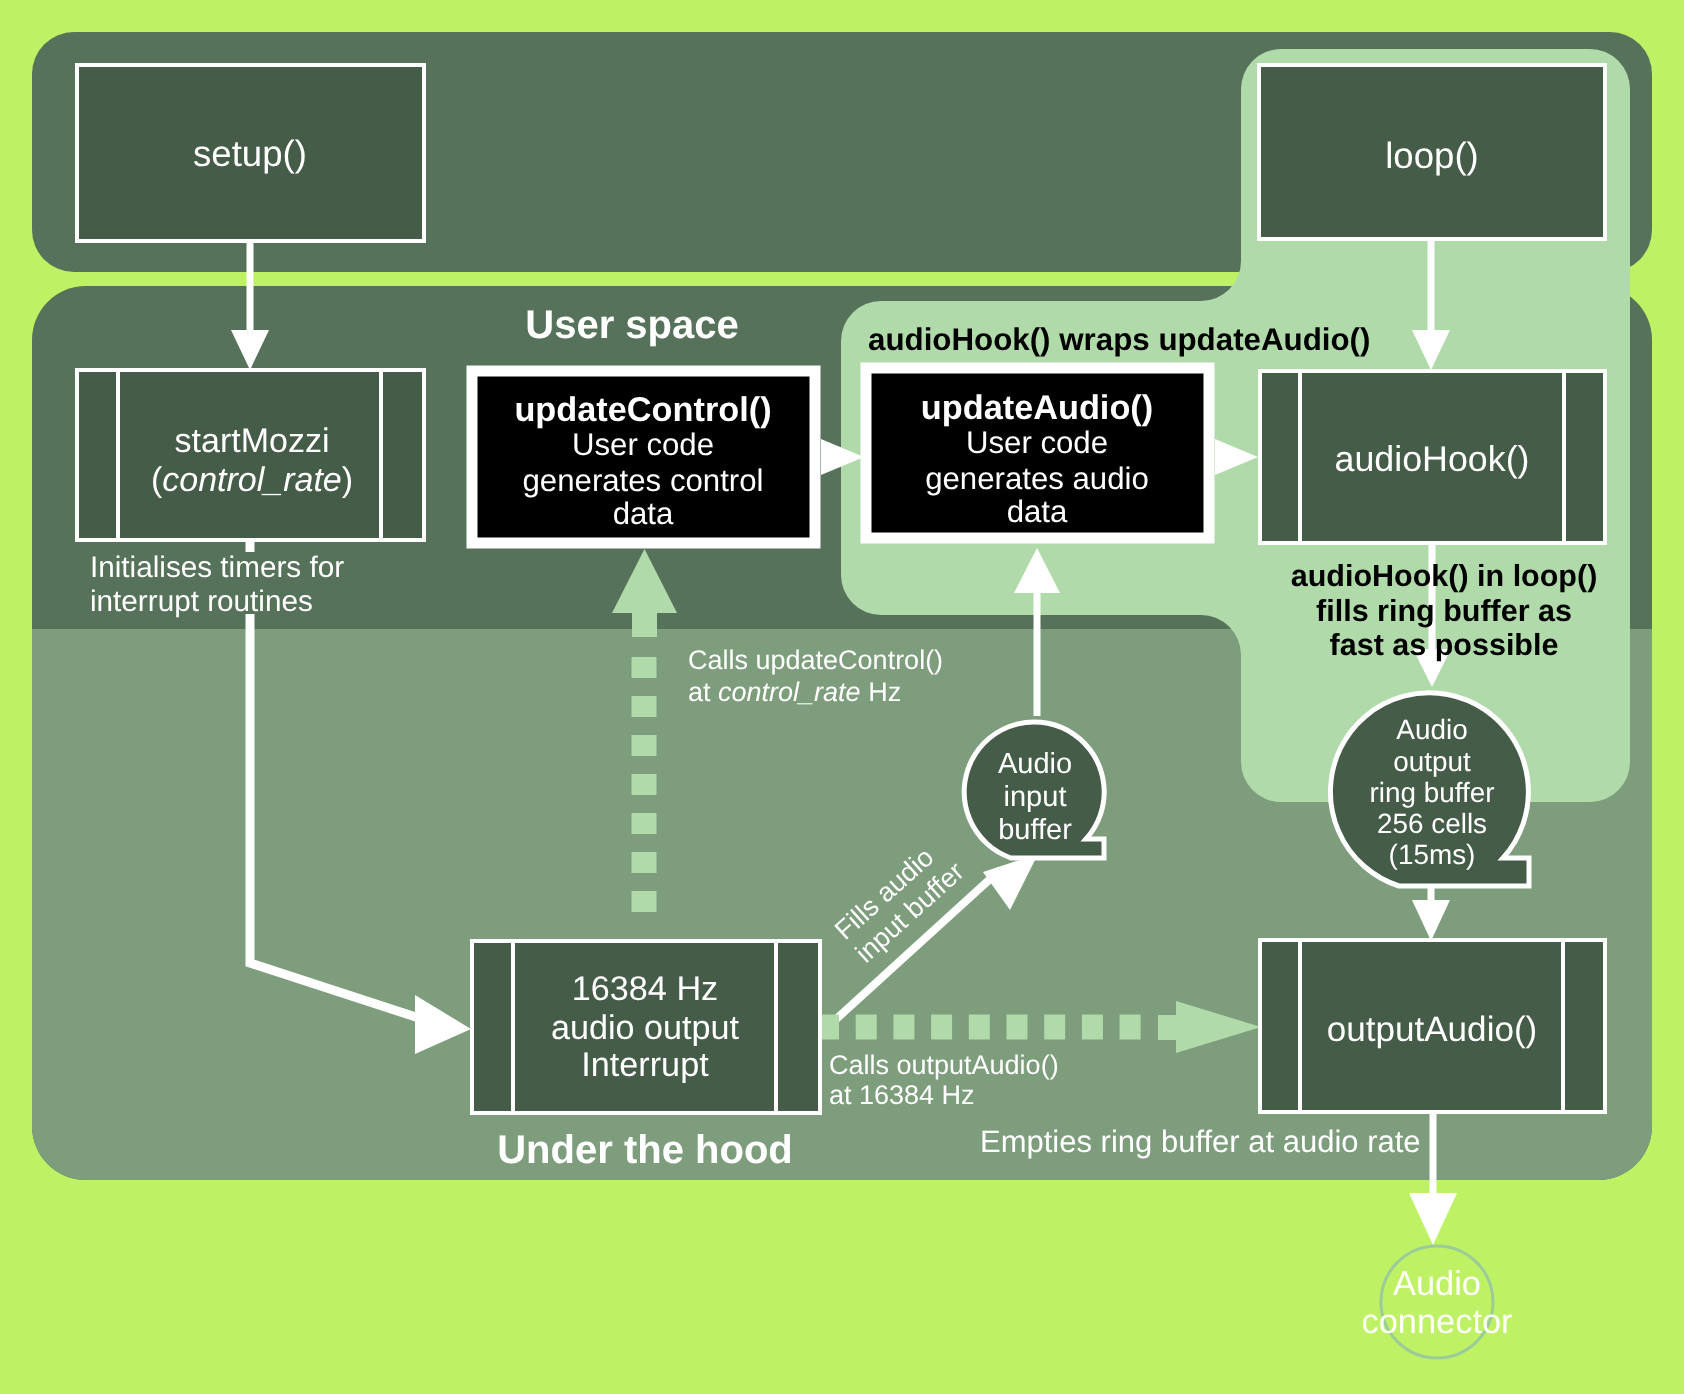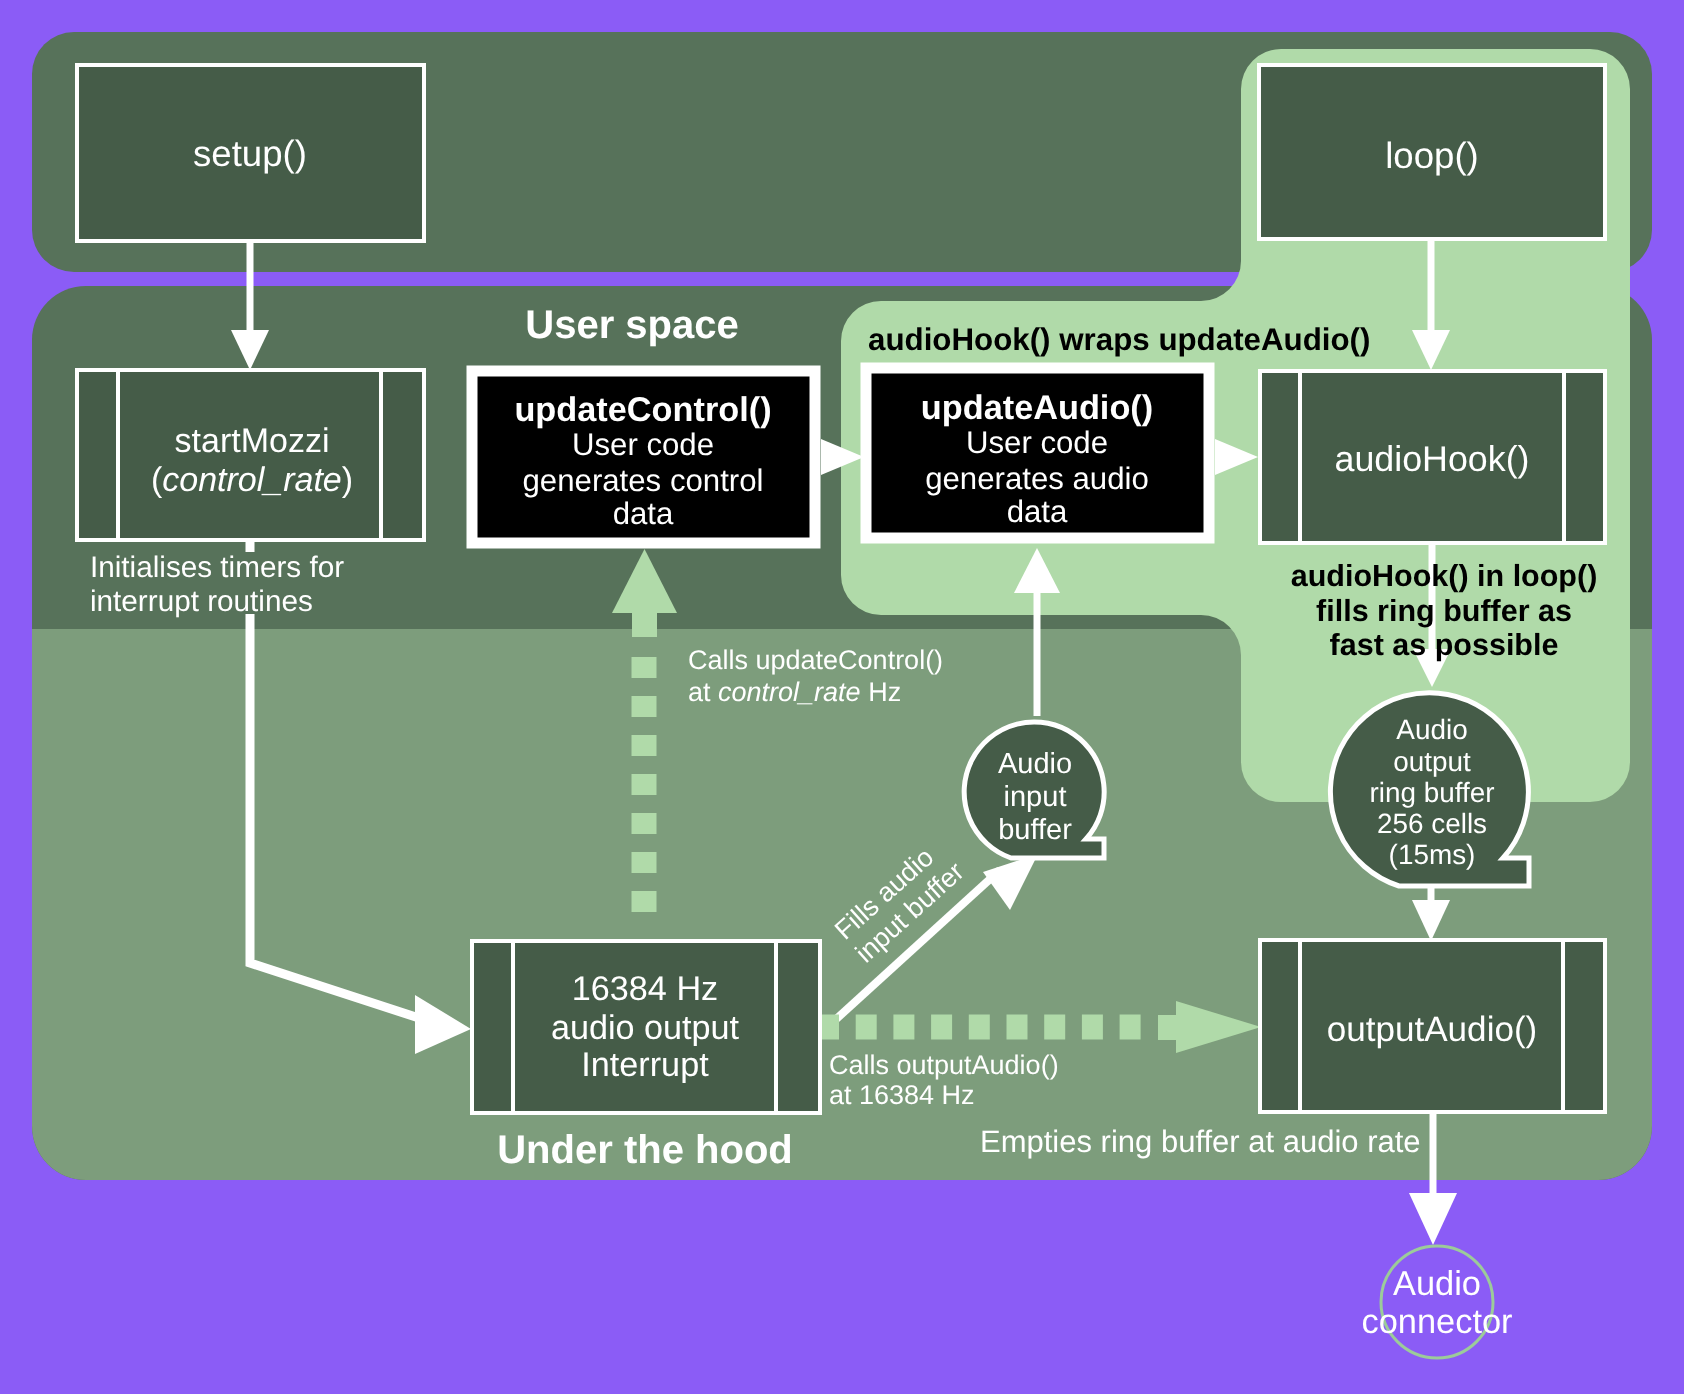--- a/index.html
+++ b/index.html
@@ -1,16 +1,16 @@
 <!DOCTYPE html>
 <html><head>
 <meta charset="utf-8">
 <style>
   html,body{margin:0;padding:0;background:#000;}
-  #stage{position:relative;width:1684px;height:1394px;background:#8b5cf6;overflow:hidden;
+  #stage{position:relative;width:1684px;height:1394px;background:#bef264;overflow:hidden;
     font-family:"Liberation Sans", sans-serif;}
   svg#root{position:absolute;left:0;top:0;width:1684px;height:1394px;display:block;}
   #root text{ font-family:"Liberation Sans", sans-serif;
     -webkit-font-smoothing:antialiased; text-rendering:geometricPrecision; }
   .tw { fill:#ffffff; }
   .tb { fill:#000000; }
   .bld { font-weight:bold; }
   .itl { font-style:italic; }
 </style>
 </head>

